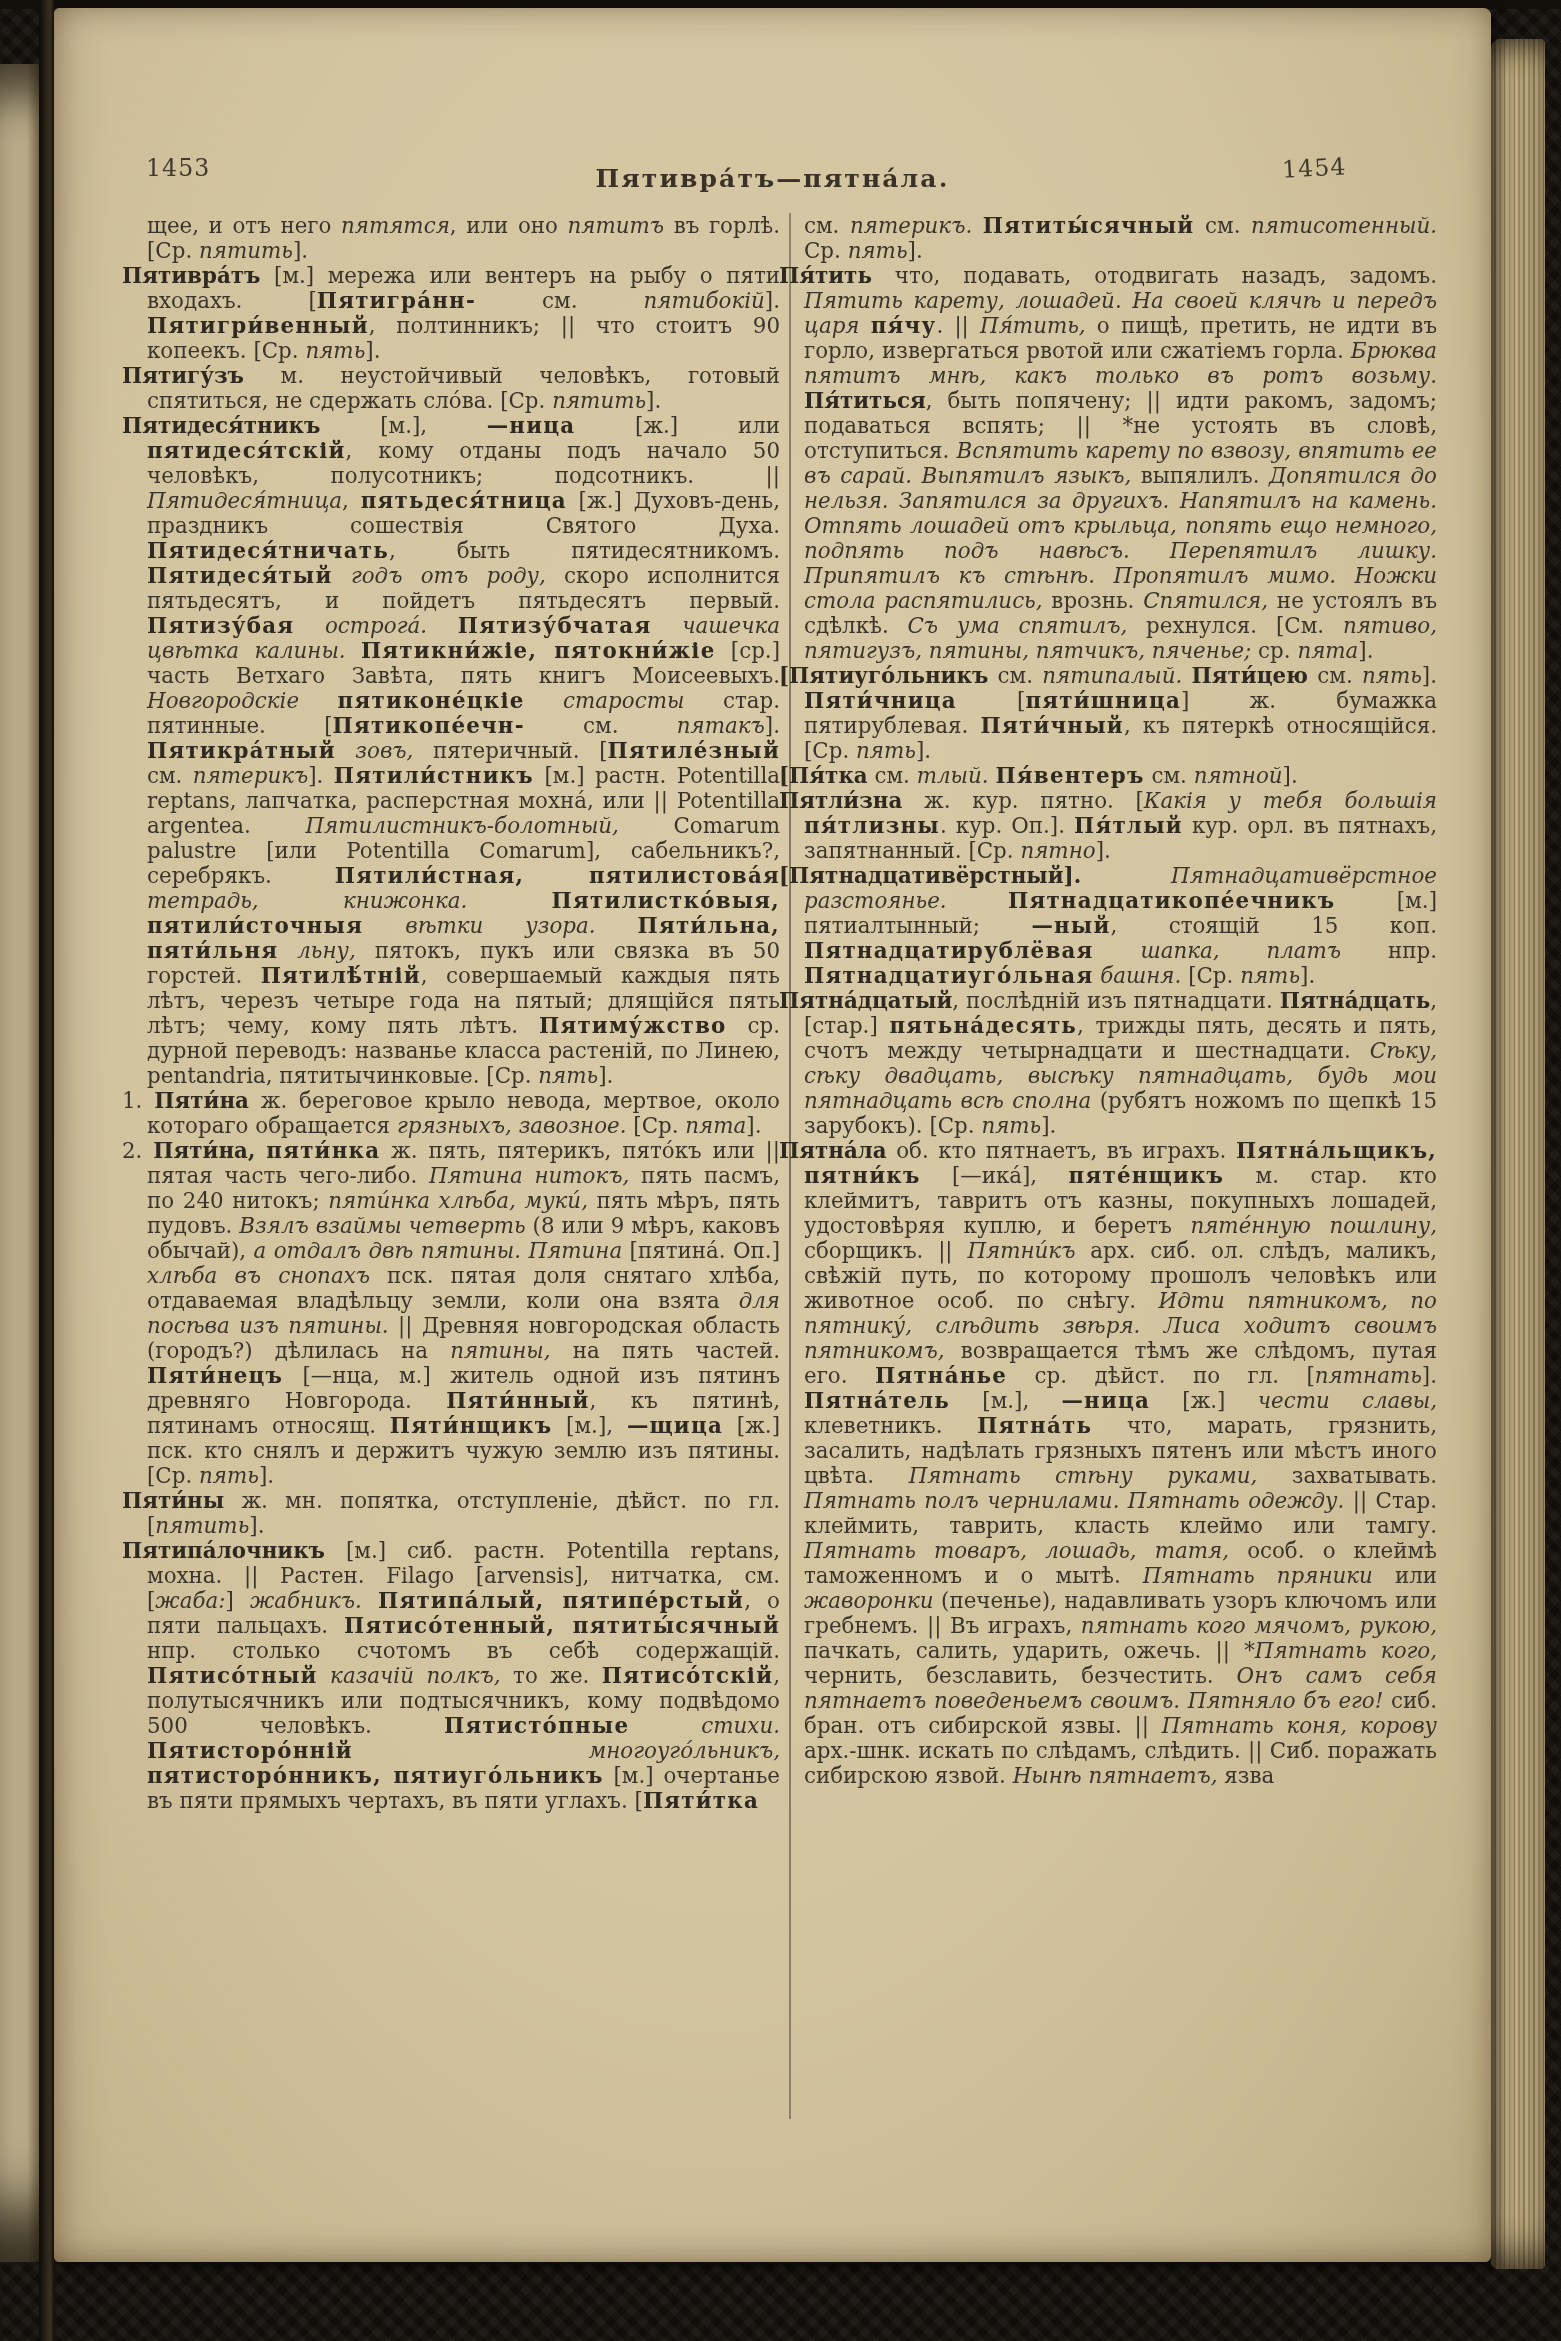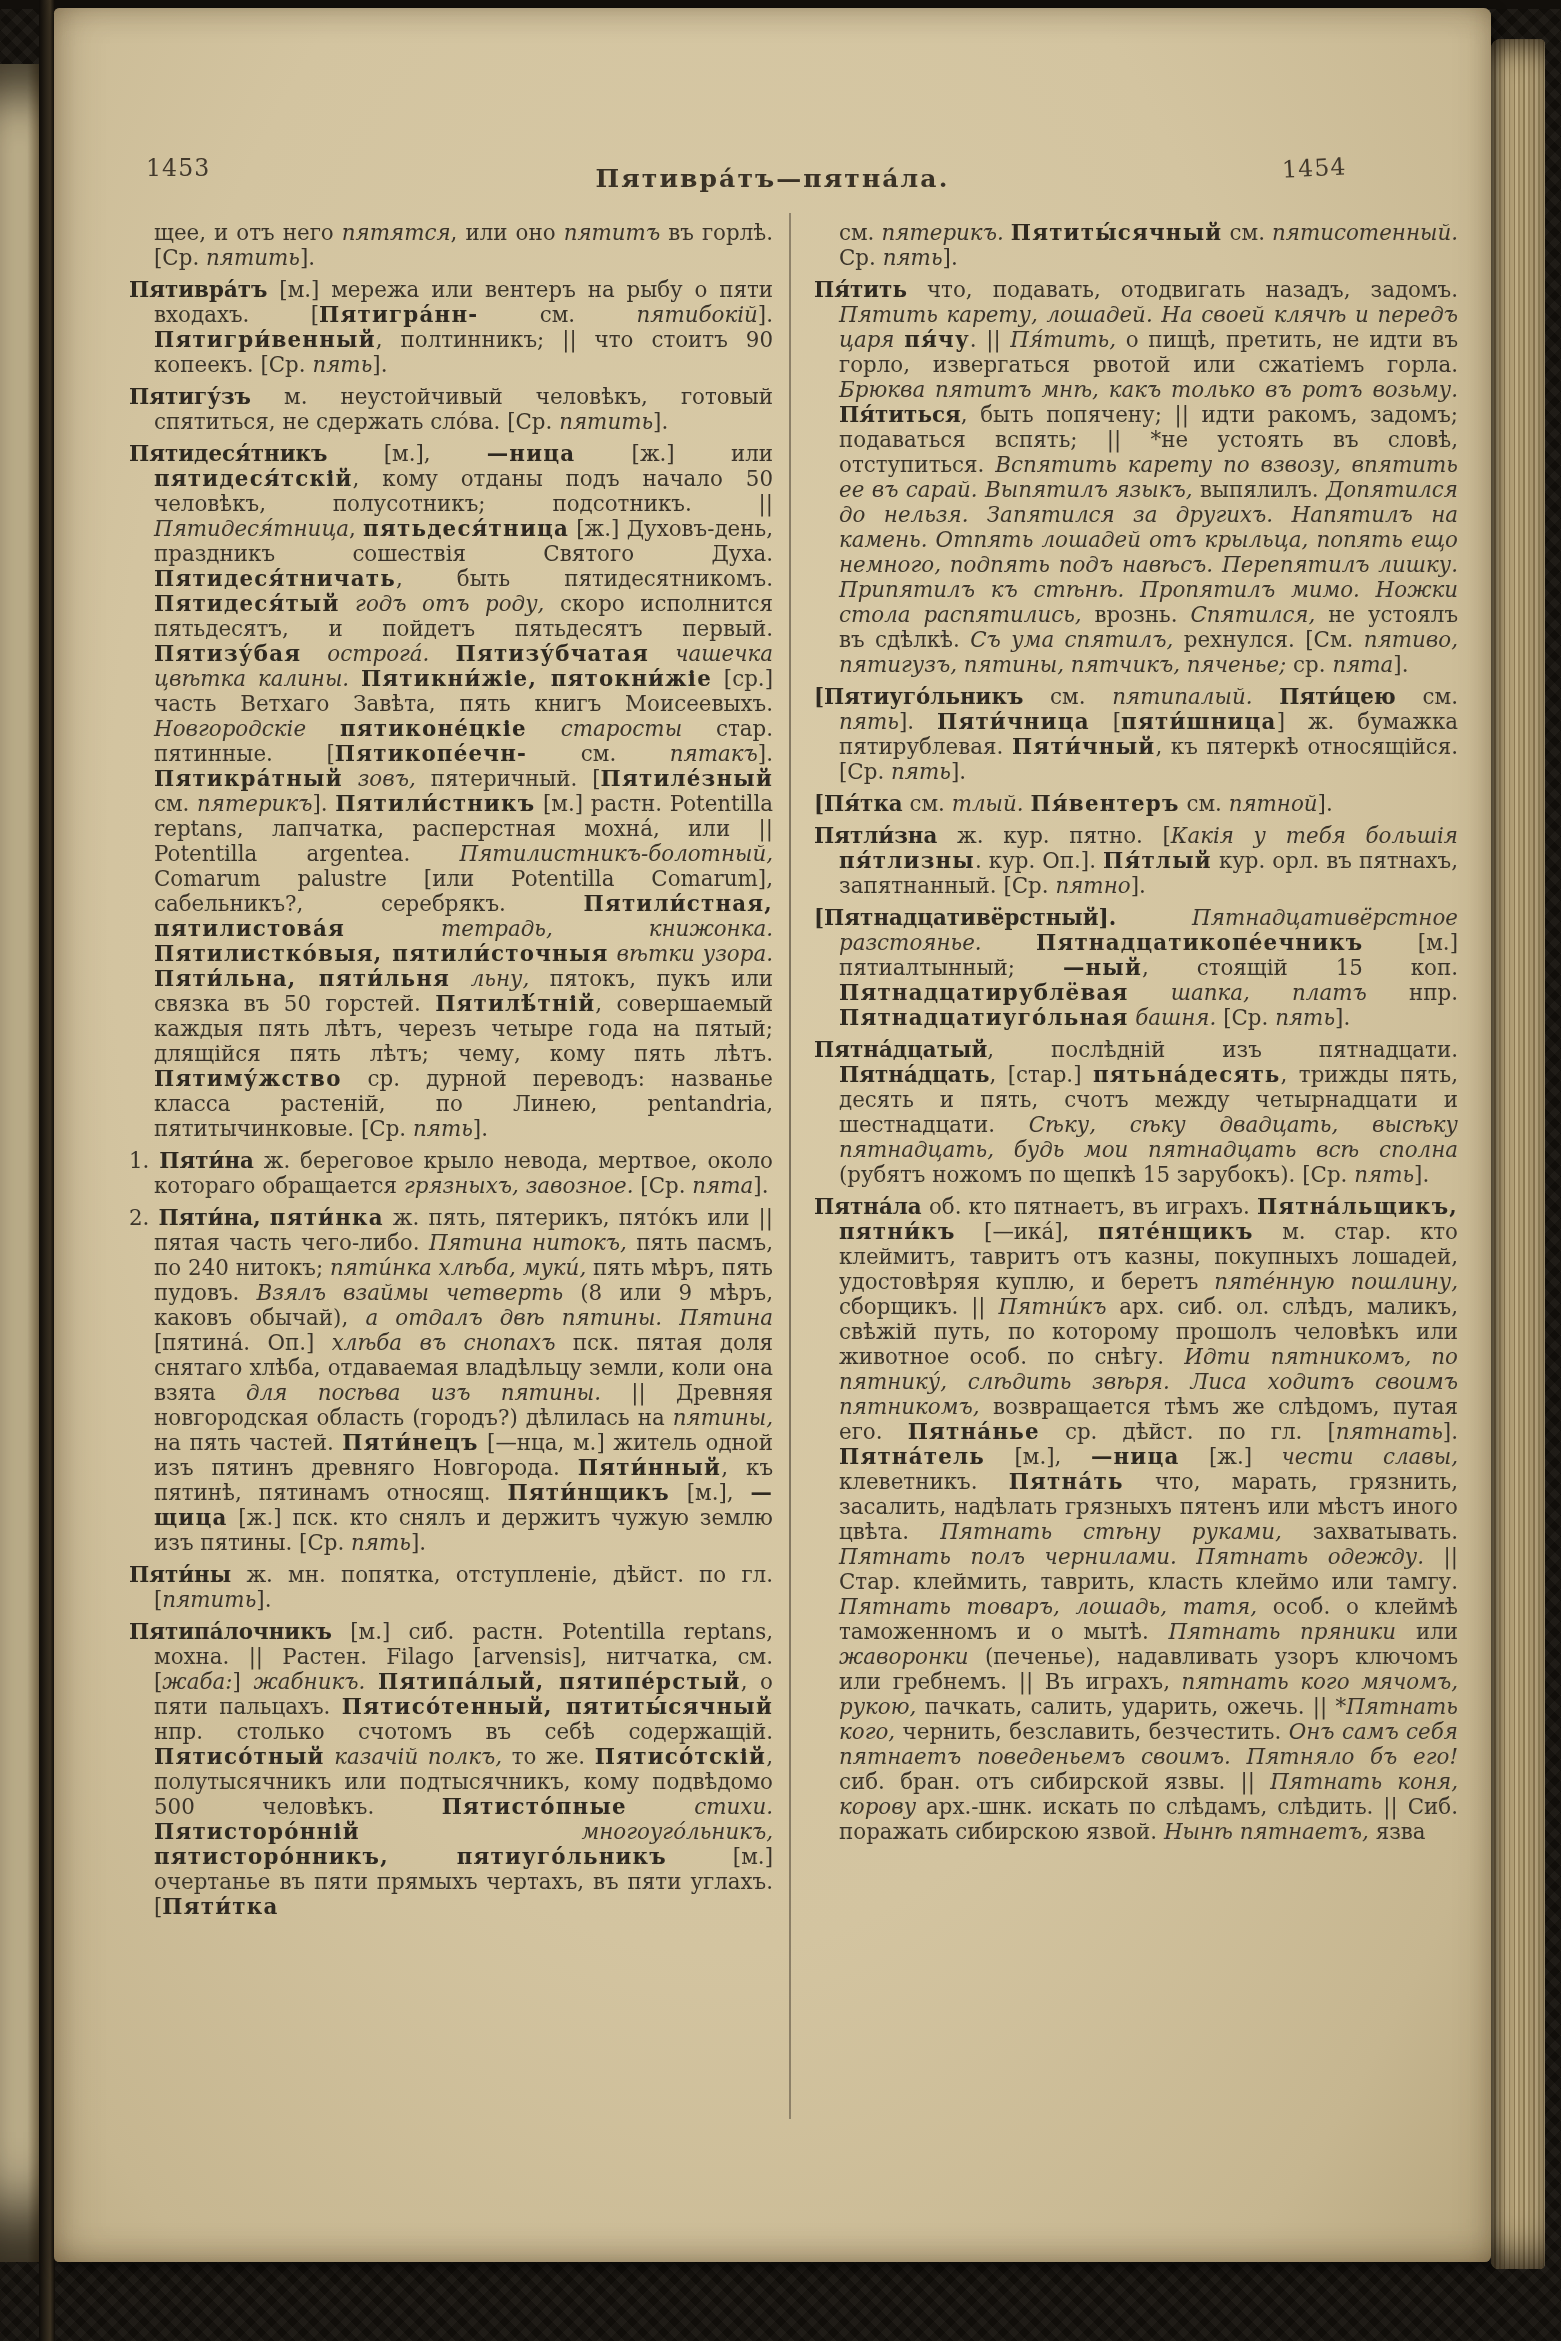--- a/index.html
+++ b/index.html
@@ -47,26 +47,26 @@
   .folio-right{left:1228px;transform:rotate(-3deg);}
   .head-title{
     position:absolute;left:0;right:0;top:18px;text-align:center;
     font-size:25px;font-weight:700;letter-spacing:2.1px;color:#3a3226;
   }
   .col{
     position:absolute;top:205px;width:658px;
     font-size:21.4px;line-height:25px;color:#3b342a;text-align:justify;
   }
   .col-left{left:68px;}
-  .col-right{left:753px;}
+  .col-right{left:725px;}
   .col-divider{
     position:absolute;left:735px;top:205px;width:1.6px;height:1906px;
     background:linear-gradient(#6a5f4d, #4c4335 50%, #6a5f4d);opacity:.65;
   }
-  .entry{margin:7px;padding-left:25px;text-indent:-25px;}
+  .entry{margin:0;padding-left:25px;text-indent:-25px;}
   .entry.cont{text-indent:0;}
   .hw{font-weight:700;color:#2f2920;}
   .hwg{font-weight:700;letter-spacing:1.2px;color:#2f2920;}
   .it{font-style:italic;}
   .top-shadow{
     position:absolute;left:0;top:0;width:1561px;height:8.6px;background:#120f0b;
   }
 </style>
 </head>
 <body>

